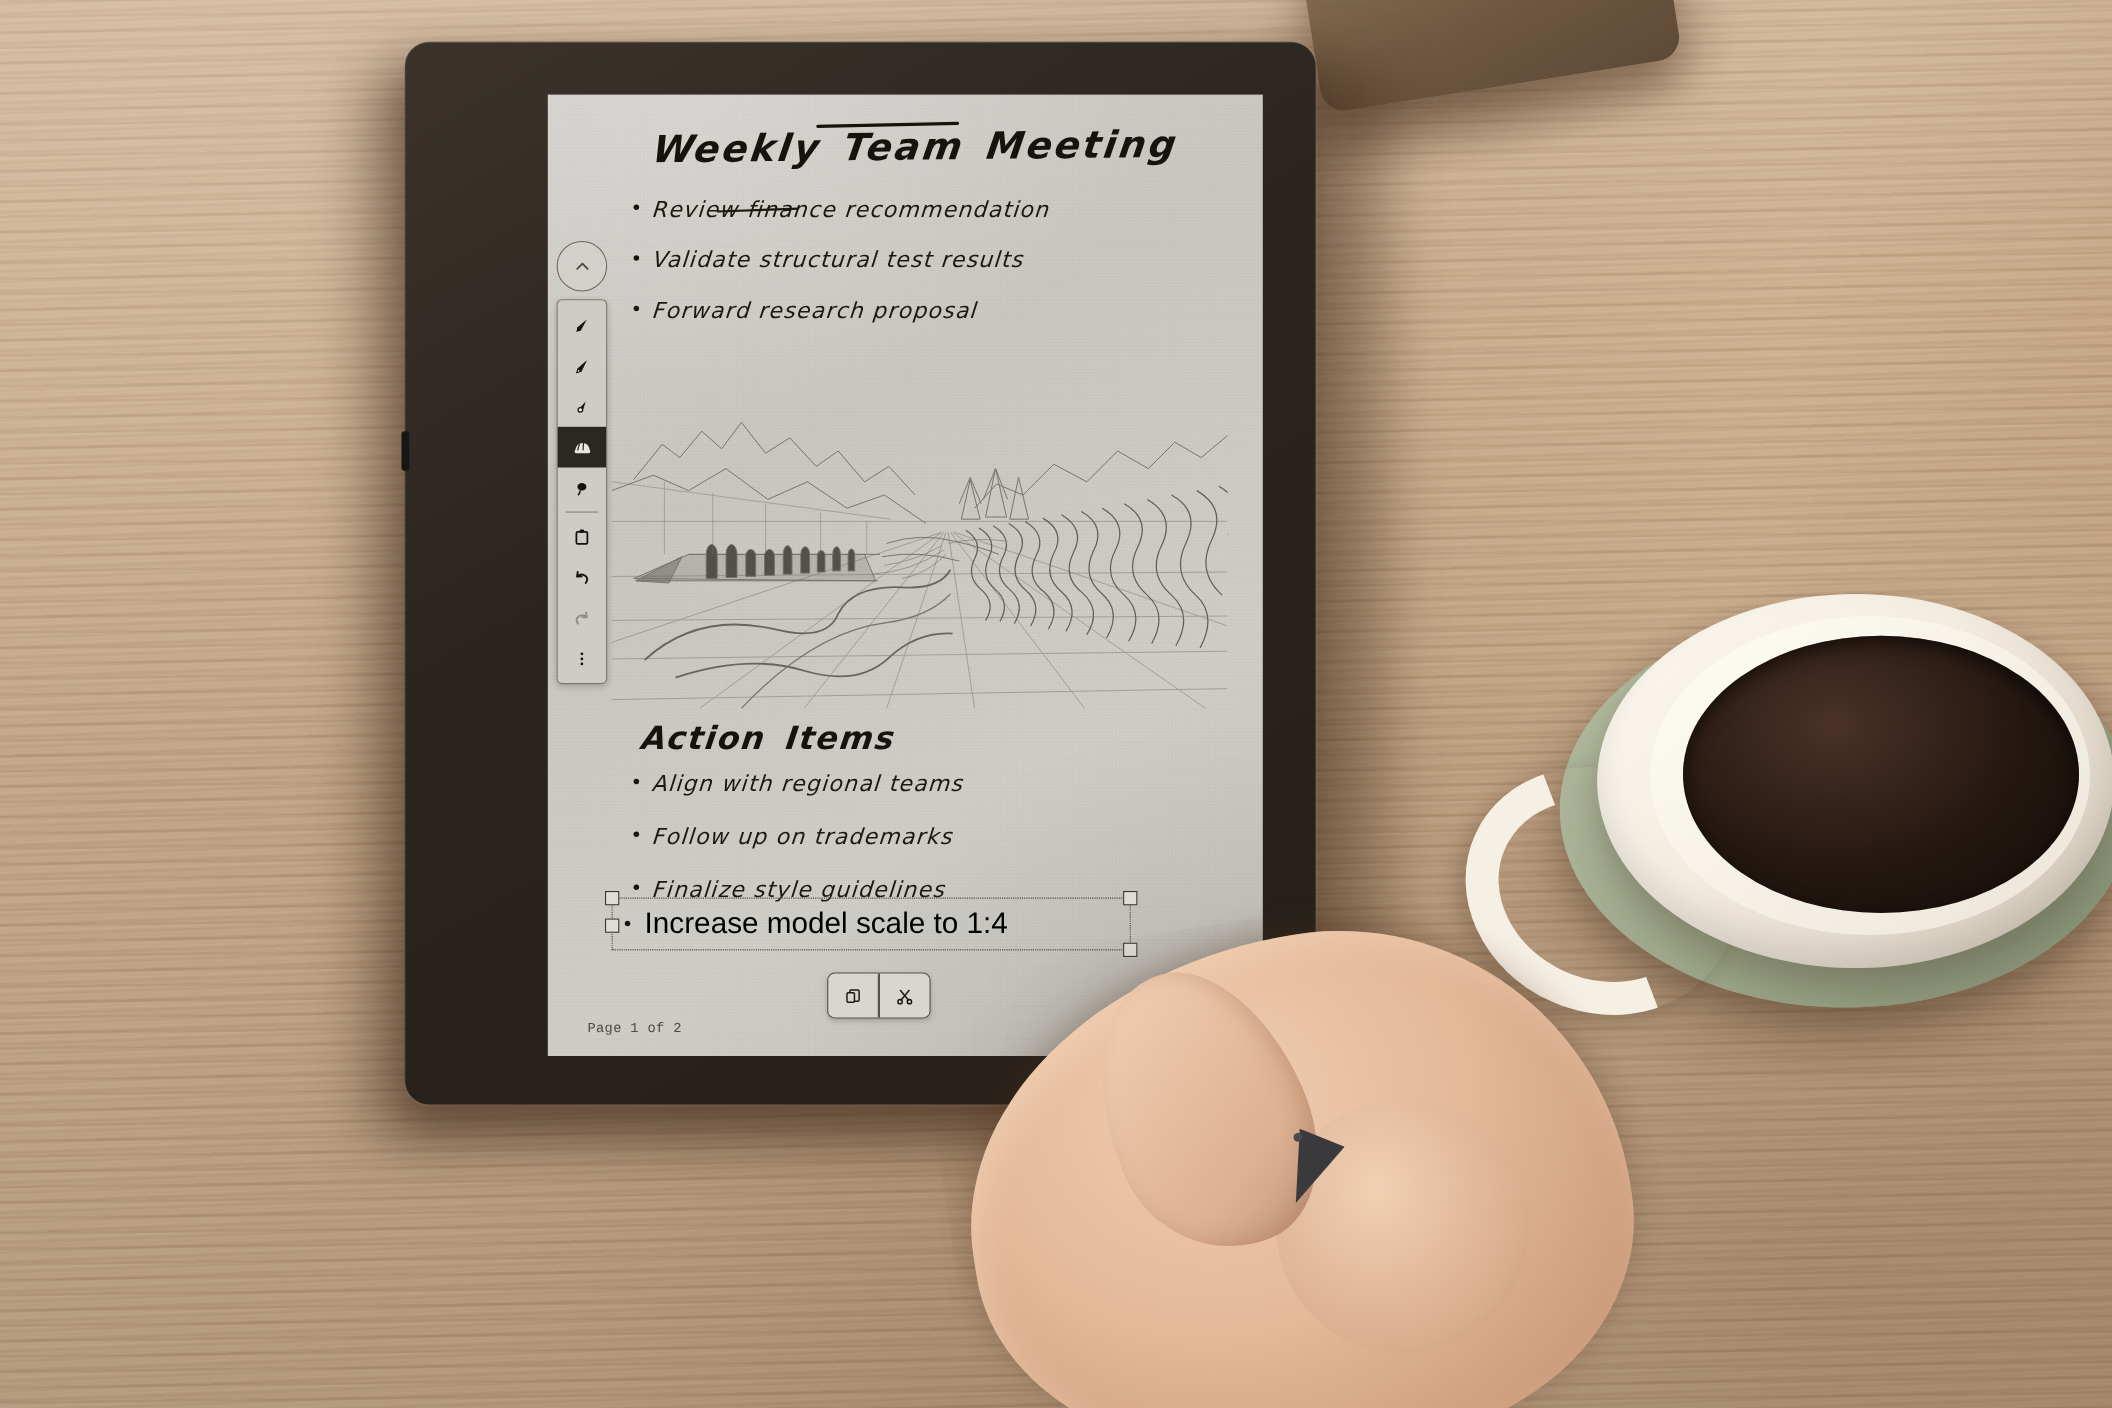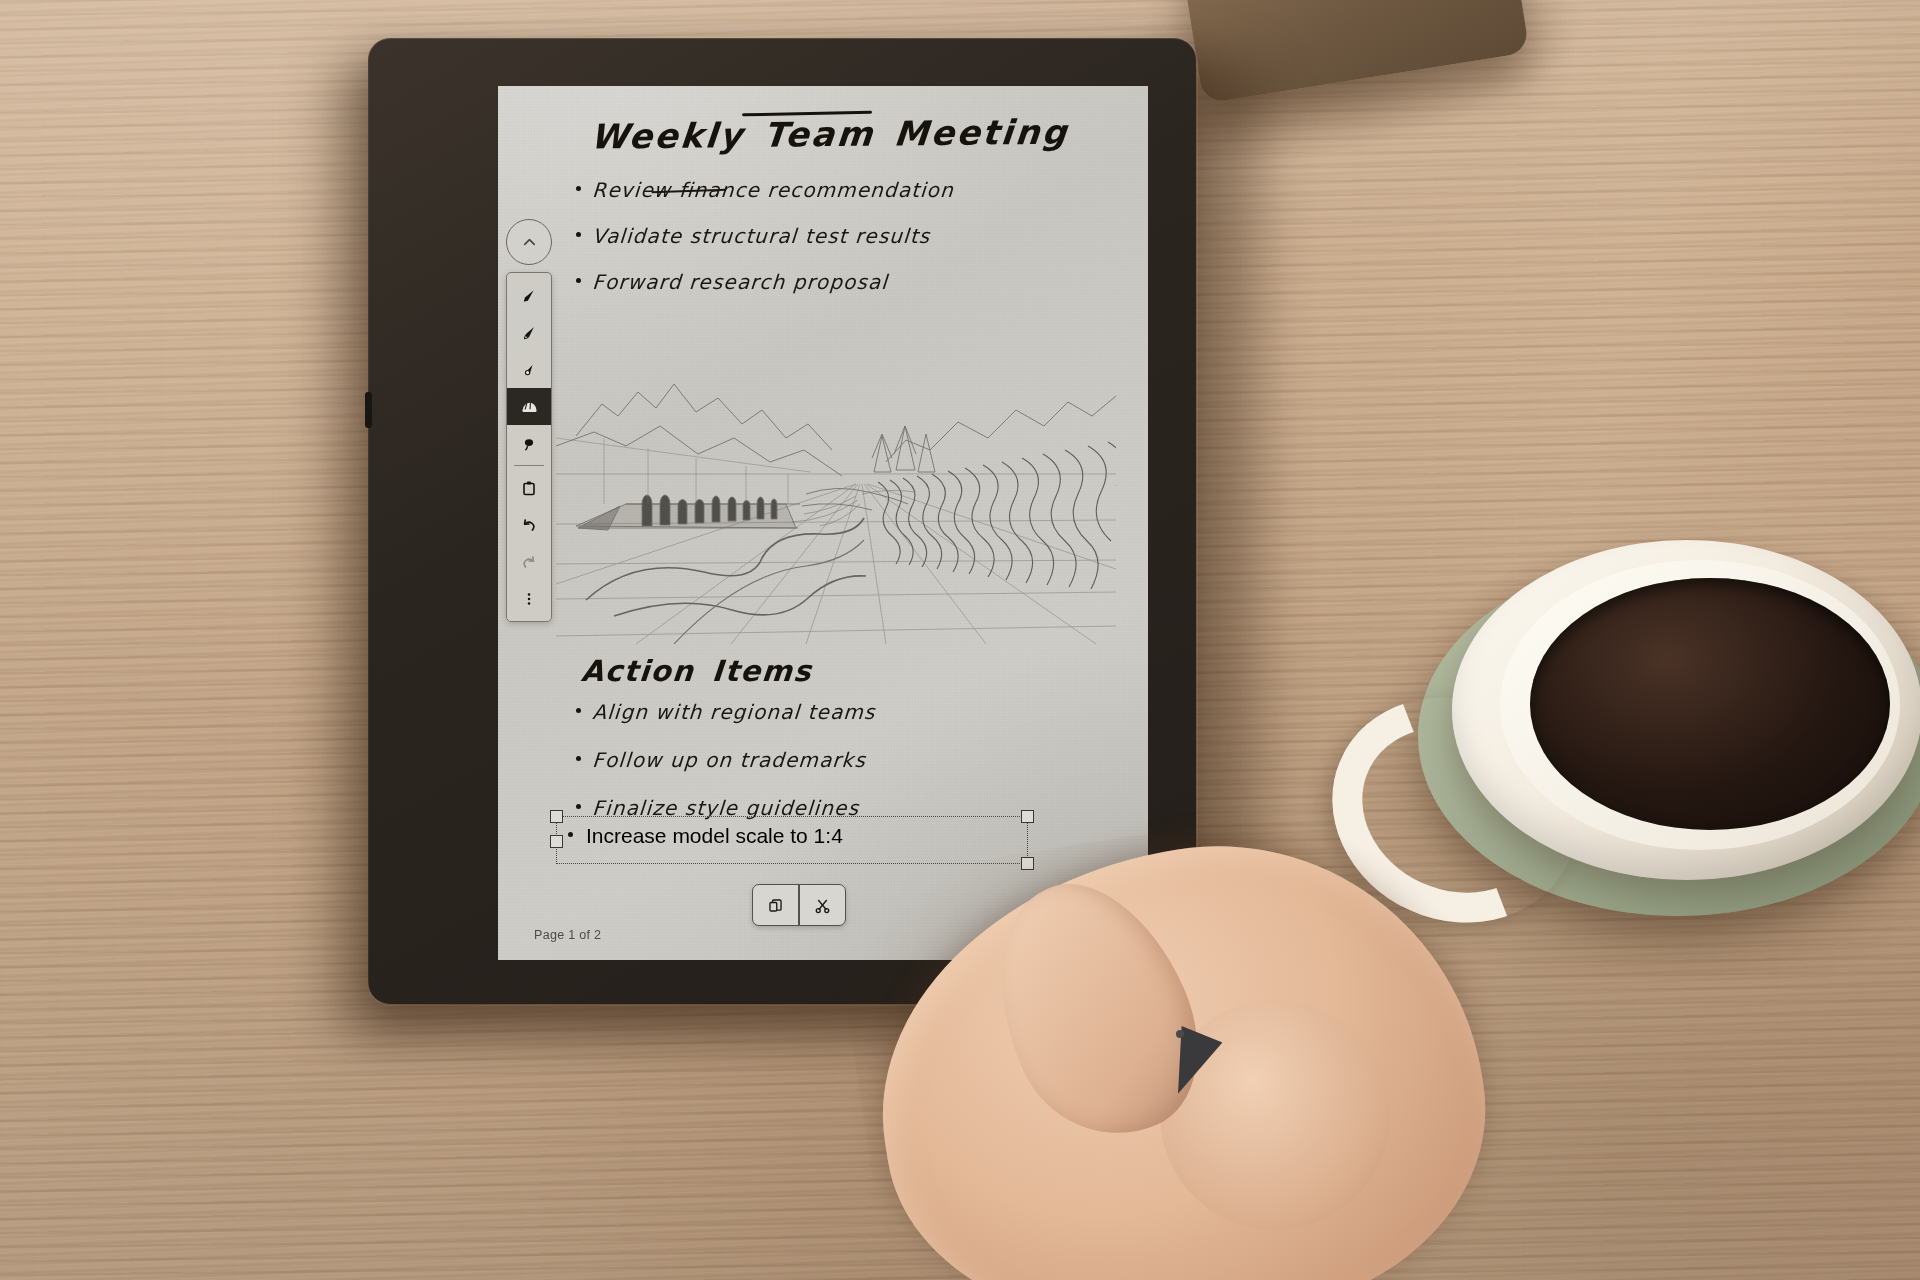--- a/index.html
+++ b/index.html
@@ -101,30 +101,30 @@
   .bullets2{position:absolute;left:78px;top:614px;width:540px;}
   .bullets2 .bl{margin-bottom:24px;}
 
   
   .sel-wrap{position:absolute;left:58px;top:730px;width:472px;height:48px;}
   .sel-box{position:absolute;inset:0;border:1.5px dotted #4b4740;}
   .hnd{position:absolute;width:11px;height:11px;border:1.6px solid #3c382f;background:#dedcd6;}
   .hnd.tl{left:-6px;top:-6px;} .hnd.tr{right:-6px;top:-6px;}
   .hnd.bl{left:-6px;bottom:-6px;} .hnd.br{right:-6px;bottom:-6px;}
   .sel-text{position:absolute;left:12px;top:8px;display:flex;align-items:baseline;}
-  .sel-text .txt{font-size:21px;}
+  .sel-text .txt{font-size:27px;}
 
   .ctx-bar{position:absolute;left:254px;top:798px;width:92px;height:40px;
     background:#d8d6d0;border:1.5px solid #56524a;border-radius:7px;display:flex;
     box-shadow:0 2px 5px rgba(0,0,0,.18);}
   .ctx-btn{flex:1;display:flex;align-items:center;justify-content:center;color:#1d1a14;}
   .ctx-div{width:1.5px;background:#56524a;}
 
   .page-ind{position:absolute;left:36px;top:842px;font-size:12.5px;color:#4f4b44;
-    letter-spacing:.3px;font-family:Liberation Sans, sans-serif;}
+    letter-spacing:.3px;font-family:Liberation Mono, monospace;}
 
   
   .collapse-btn{position:absolute;left:8px;top:133px;width:44px;height:44px;border-radius:50%;
     border:1.6px solid #6b6760;background:rgba(214,212,206,.55);
     display:flex;align-items:center;justify-content:center;color:#4a463f;}
   .toolbar{position:absolute;left:8px;top:186px;width:44px;
     background:rgba(206,204,198,.92);border:1.4px solid #7a766e;border-radius:5px;
     display:flex;flex-direction:column;align-items:center;padding:4px 0;
     box-shadow:0 2px 6px rgba(0,0,0,.18);}
   .tool{width:44px;height:37px;display:flex;align-items:center;justify-content:center;

